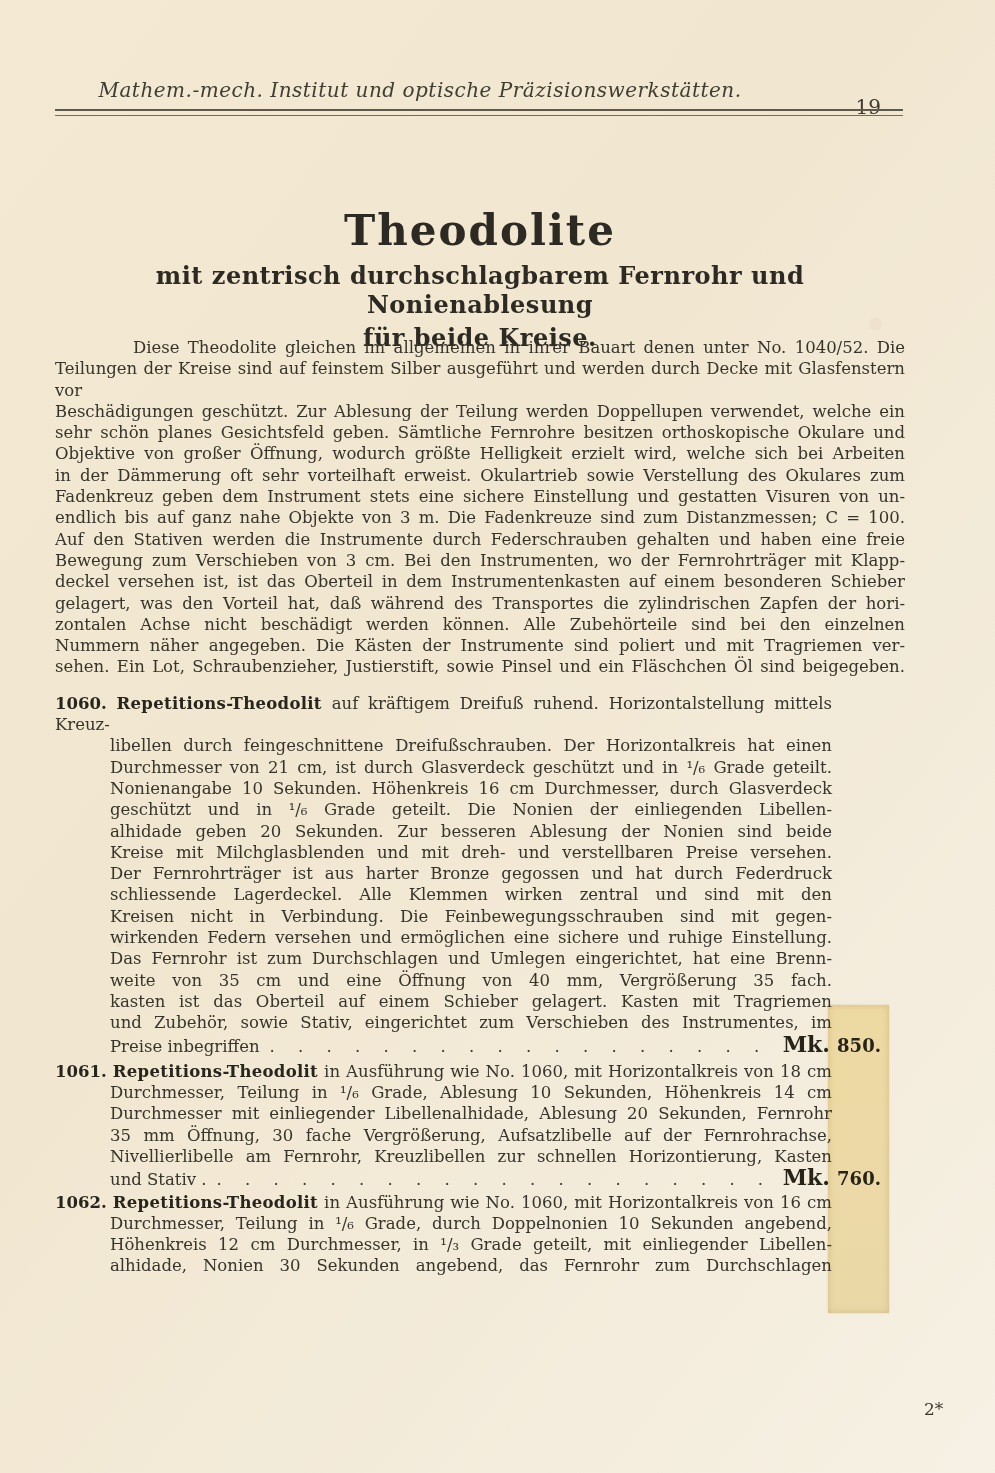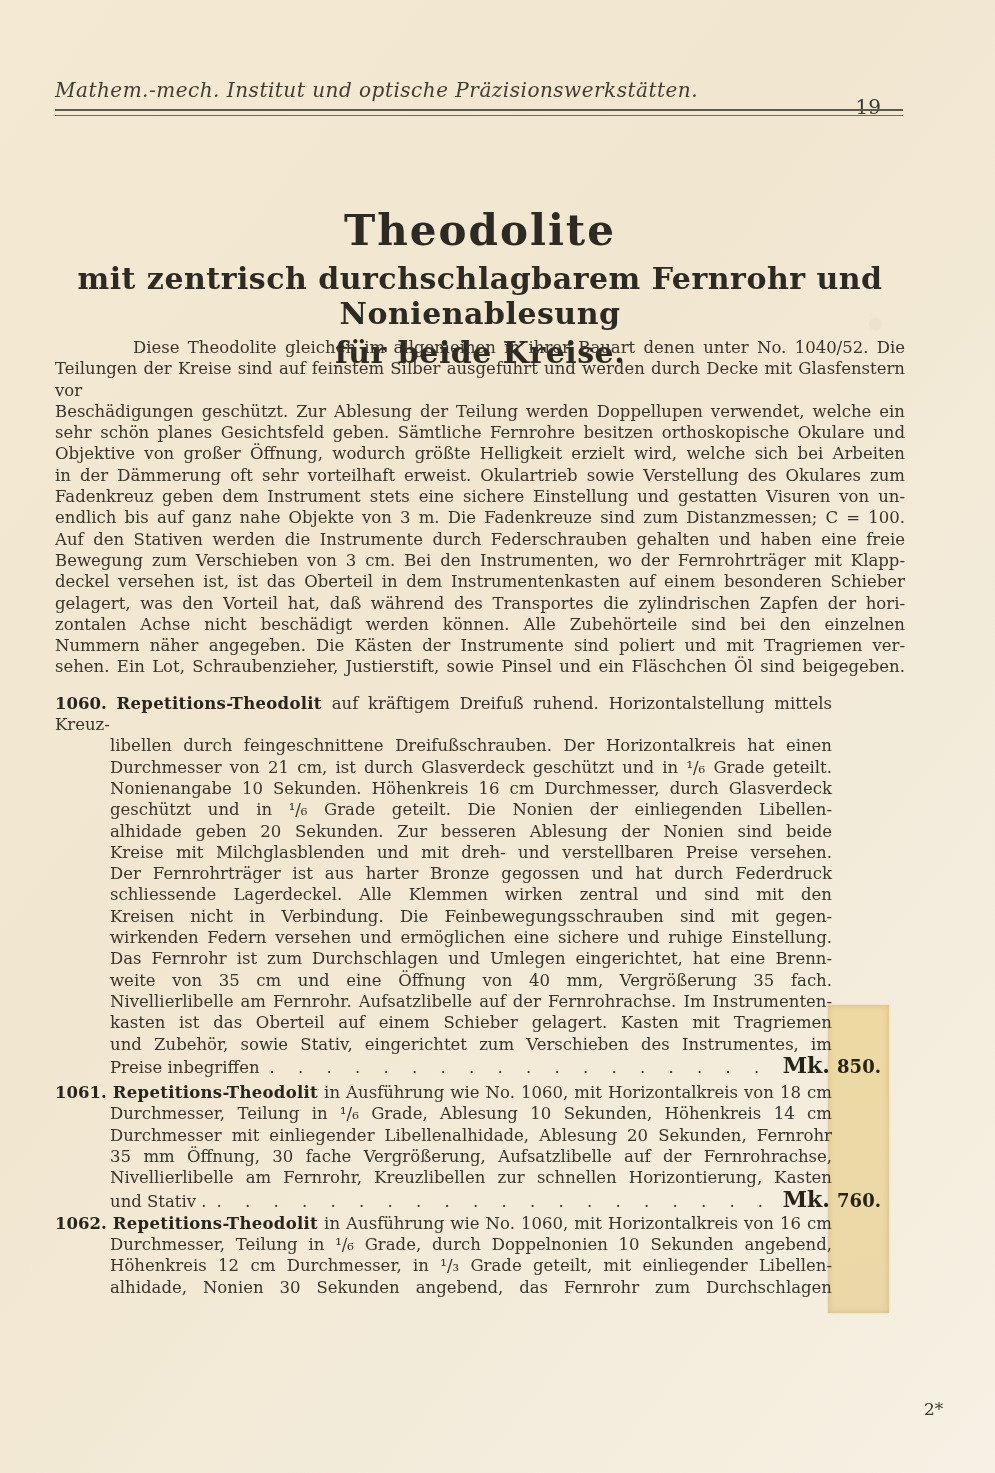--- a/index.html
+++ b/index.html
@@ -12,36 +12,36 @@
     background:
       radial-gradient(circle at 88% 22%, rgba(150,110,60,0.05) 0 6px, transparent 7px),
       radial-gradient(circle at 12% 64%, rgba(150,110,60,0.05) 0 4px, transparent 5px),
       radial-gradient(circle at 46% 16%, rgba(140,100,50,0.06) 0 2px, transparent 3px),
       linear-gradient(128deg,#f4e9d2 0%,#f1e6cf 38%,#f3ebda 70%,#f6f1e4 100%);
     overflow:hidden;
   }
   
   .running-header{position:absolute;top:78px;left:55px;width:850px;height:26px;}
   .running-title{
-    text-align:left;padding-right:120px;
+    text-align:center;padding-right:120px;
     font-style:italic;font-size:20px;letter-spacing:.5px;color:#403d33;
   }
   .page-number{position:absolute;top:17px;right:24px;font-size:20px;color:#3c3930;}
   .header-rule{
     position:absolute;top:109px;left:55px;width:848px;height:4px;
     border-top:3px double #5d594b;
     border-bottom:1px solid #716d5d;
     border-top-width:2px;
   }
   
   .title-block{position:absolute;top:208px;left:55px;width:850px;text-align:center;color:#2c2a22;}
   .main-title{
     margin:0;font-size:42px;font-weight:bold;letter-spacing:2px;line-height:1.1;
   }
-  .subtitle{font-size:30px;font-weight:bold;margin-top:7px;letter-spacing:.5px;}
+  .subtitle{font-size:24px;font-weight:bold;margin-top:7px;letter-spacing:.5px;}
   .subtitle.second{margin-top:4px;}
   
   .price-strip{
     position:absolute;left:828px;top:1005px;width:61px;height:308px;
     background:linear-gradient(178deg,#eed9a2 0%,#ecd9a6 45%,#ead8a8 100%);
     box-shadow:inset 0 0 7px rgba(160,125,55,.30), 0 0 2px rgba(160,125,55,.25);
     z-index:1;
   }
   
   .body-text{
@@ -123,21 +123,20 @@
         <div class="line">Nonienangabe 10 Sekunden.  Höhenkreis 16 cm Durchmesser, durch Glasverdeck</div>
         <div class="line">geschützt und in ¹/₆ Grade geteilt.  Die Nonien der einliegenden Libellen-</div>
         <div class="line">alhidade geben 20 Sekunden.  Zur besseren Ablesung der Nonien sind beide</div>
         <div class="line">Kreise mit Milchglasblenden und mit dreh- und verstellbaren Preise versehen.</div>
         <div class="line">Der Fernrohrträger ist aus harter Bronze gegossen und hat durch Federdruck</div>
         <div class="line">schliessende Lagerdeckel.  Alle Klemmen wirken zentral und sind mit den</div>
         <div class="line">Kreisen nicht in Verbindung.  Die Feinbewegungsschrauben sind mit gegen-</div>
         <div class="line">wirkenden Federn versehen und ermöglichen eine sichere und ruhige Einstellung.</div>
         <div class="line">Das Fernrohr ist zum Durchschlagen und Umlegen eingerichtet, hat eine Brenn-</div>
         <div class="line">weite von 35 cm und eine Öffnung von 40 mm, Vergrößerung 35 fach.</div>
-        <div class="line">Nivellierlibelle am Fernrohr.  Aufsatzlibelle auf der Fernrohrachse.  Im Instrumenten-</div>
         <div class="line">kasten ist das Oberteil auf einem Schieber gelagert.  Kasten mit Tragriemen</div>
         <div class="line">und Zubehör, sowie Stativ, eingerichtet zum Verschieben des Instrumentes, im</div>
         <div class="priceline">
           <span>Preise inbegriffen</span>
           <span class="leader">. . . . . . . . . . . . . . . . . . .</span>
           <span class="mk">Mk.</span>
           <span class="price">850.</span>
         </div>
       </div>
     </div>

